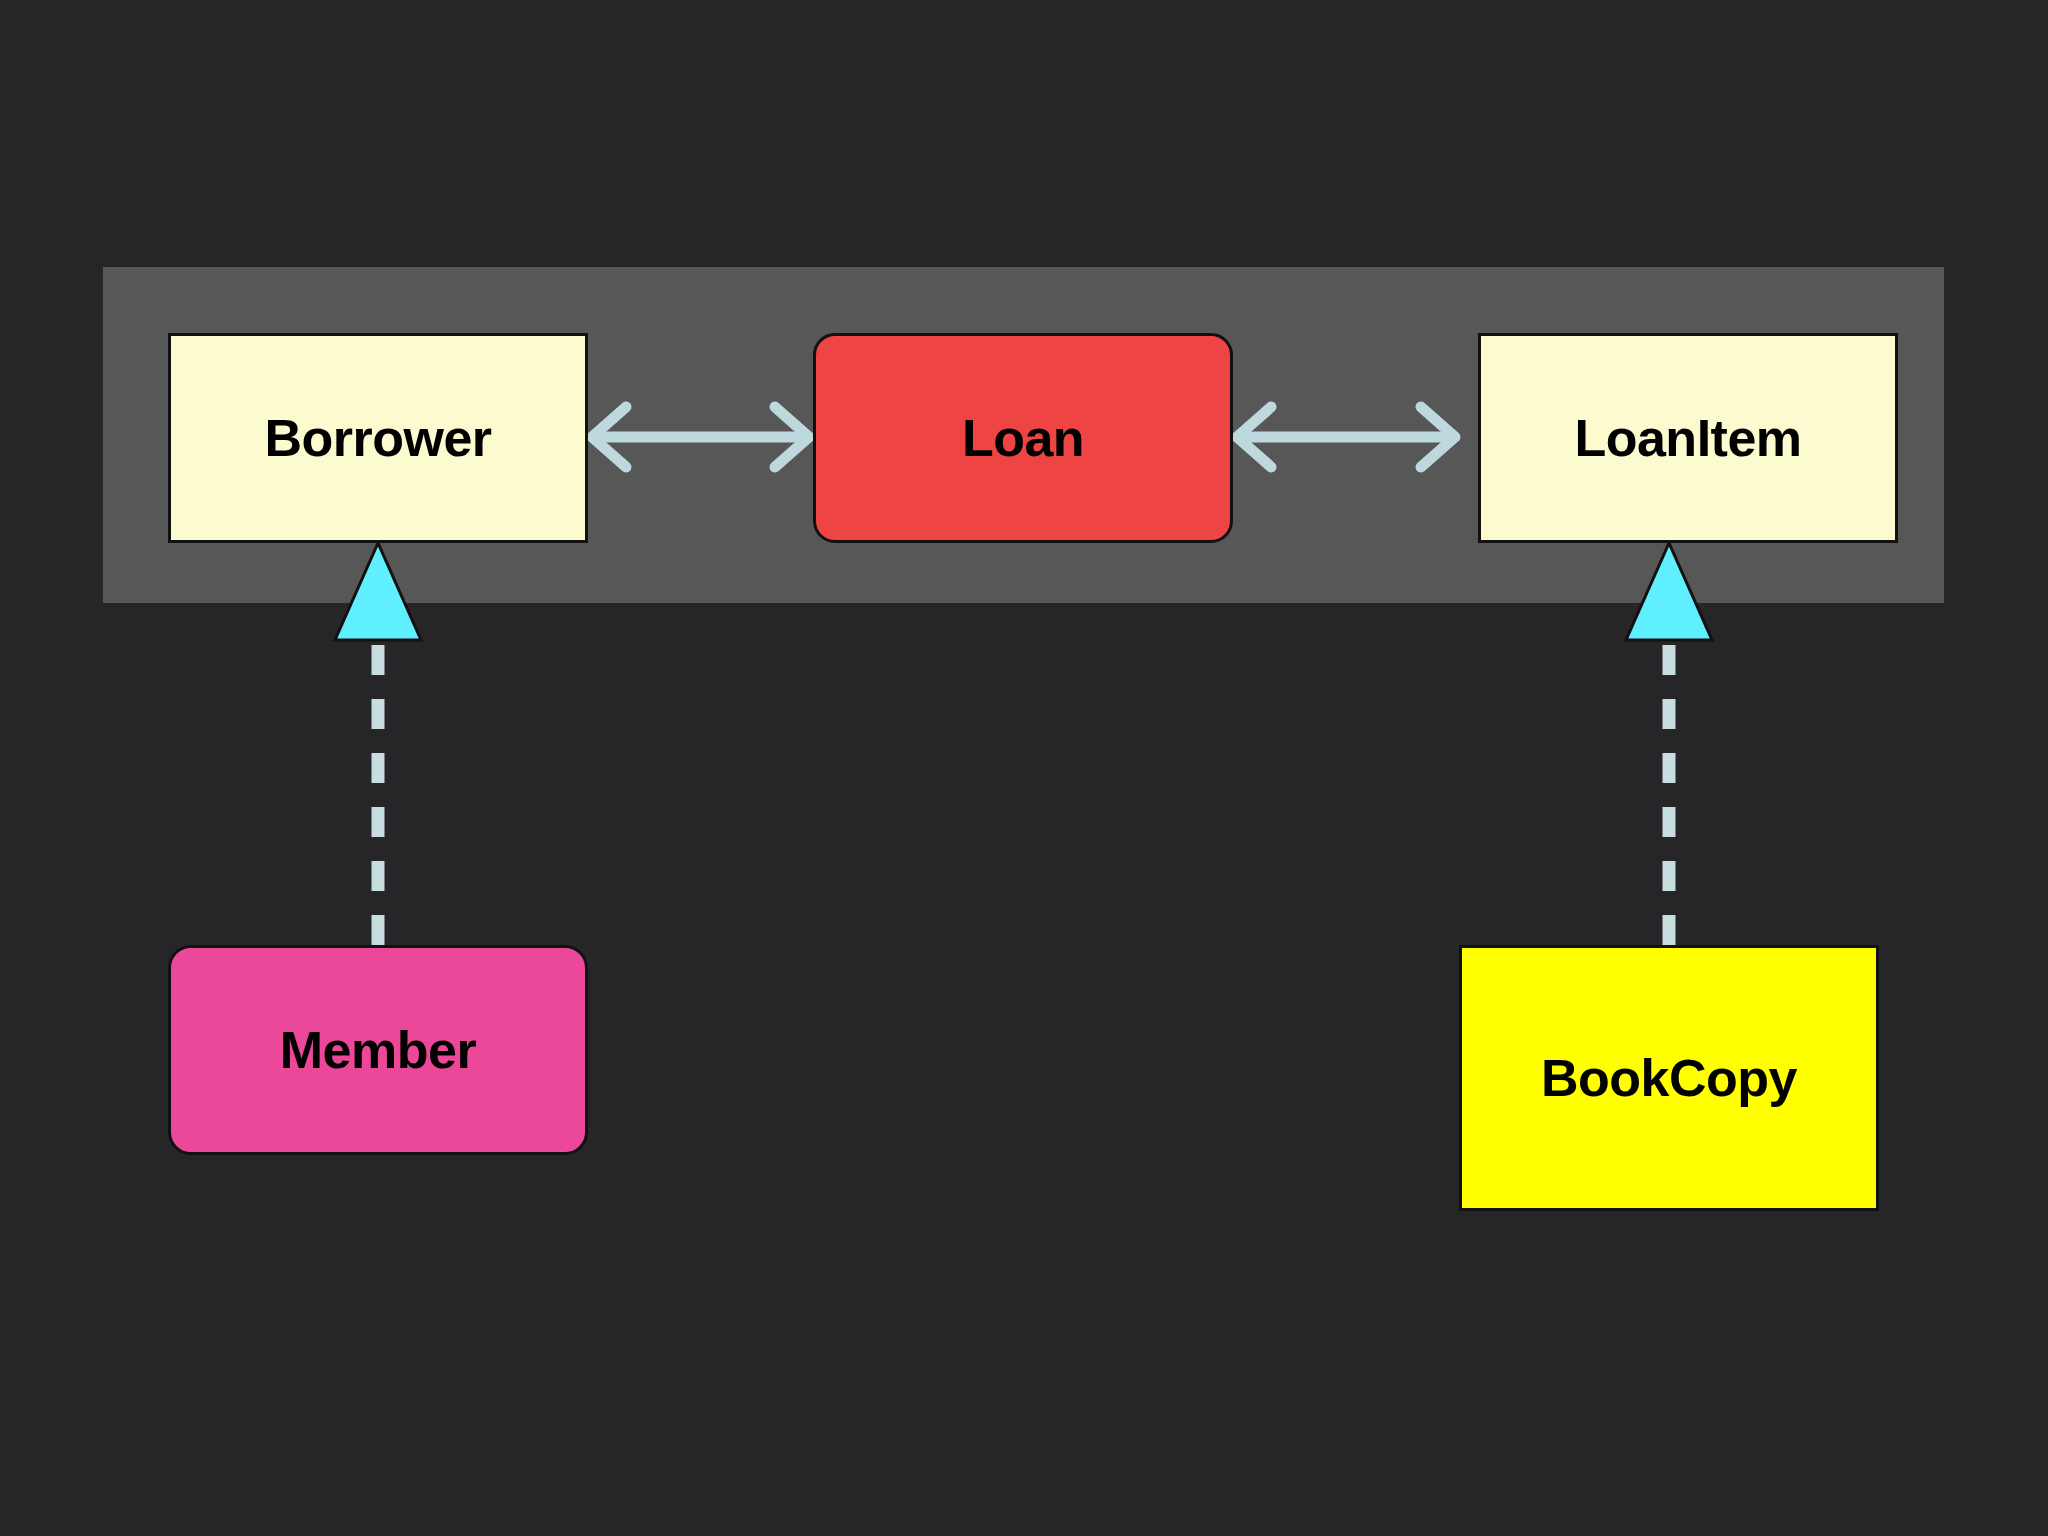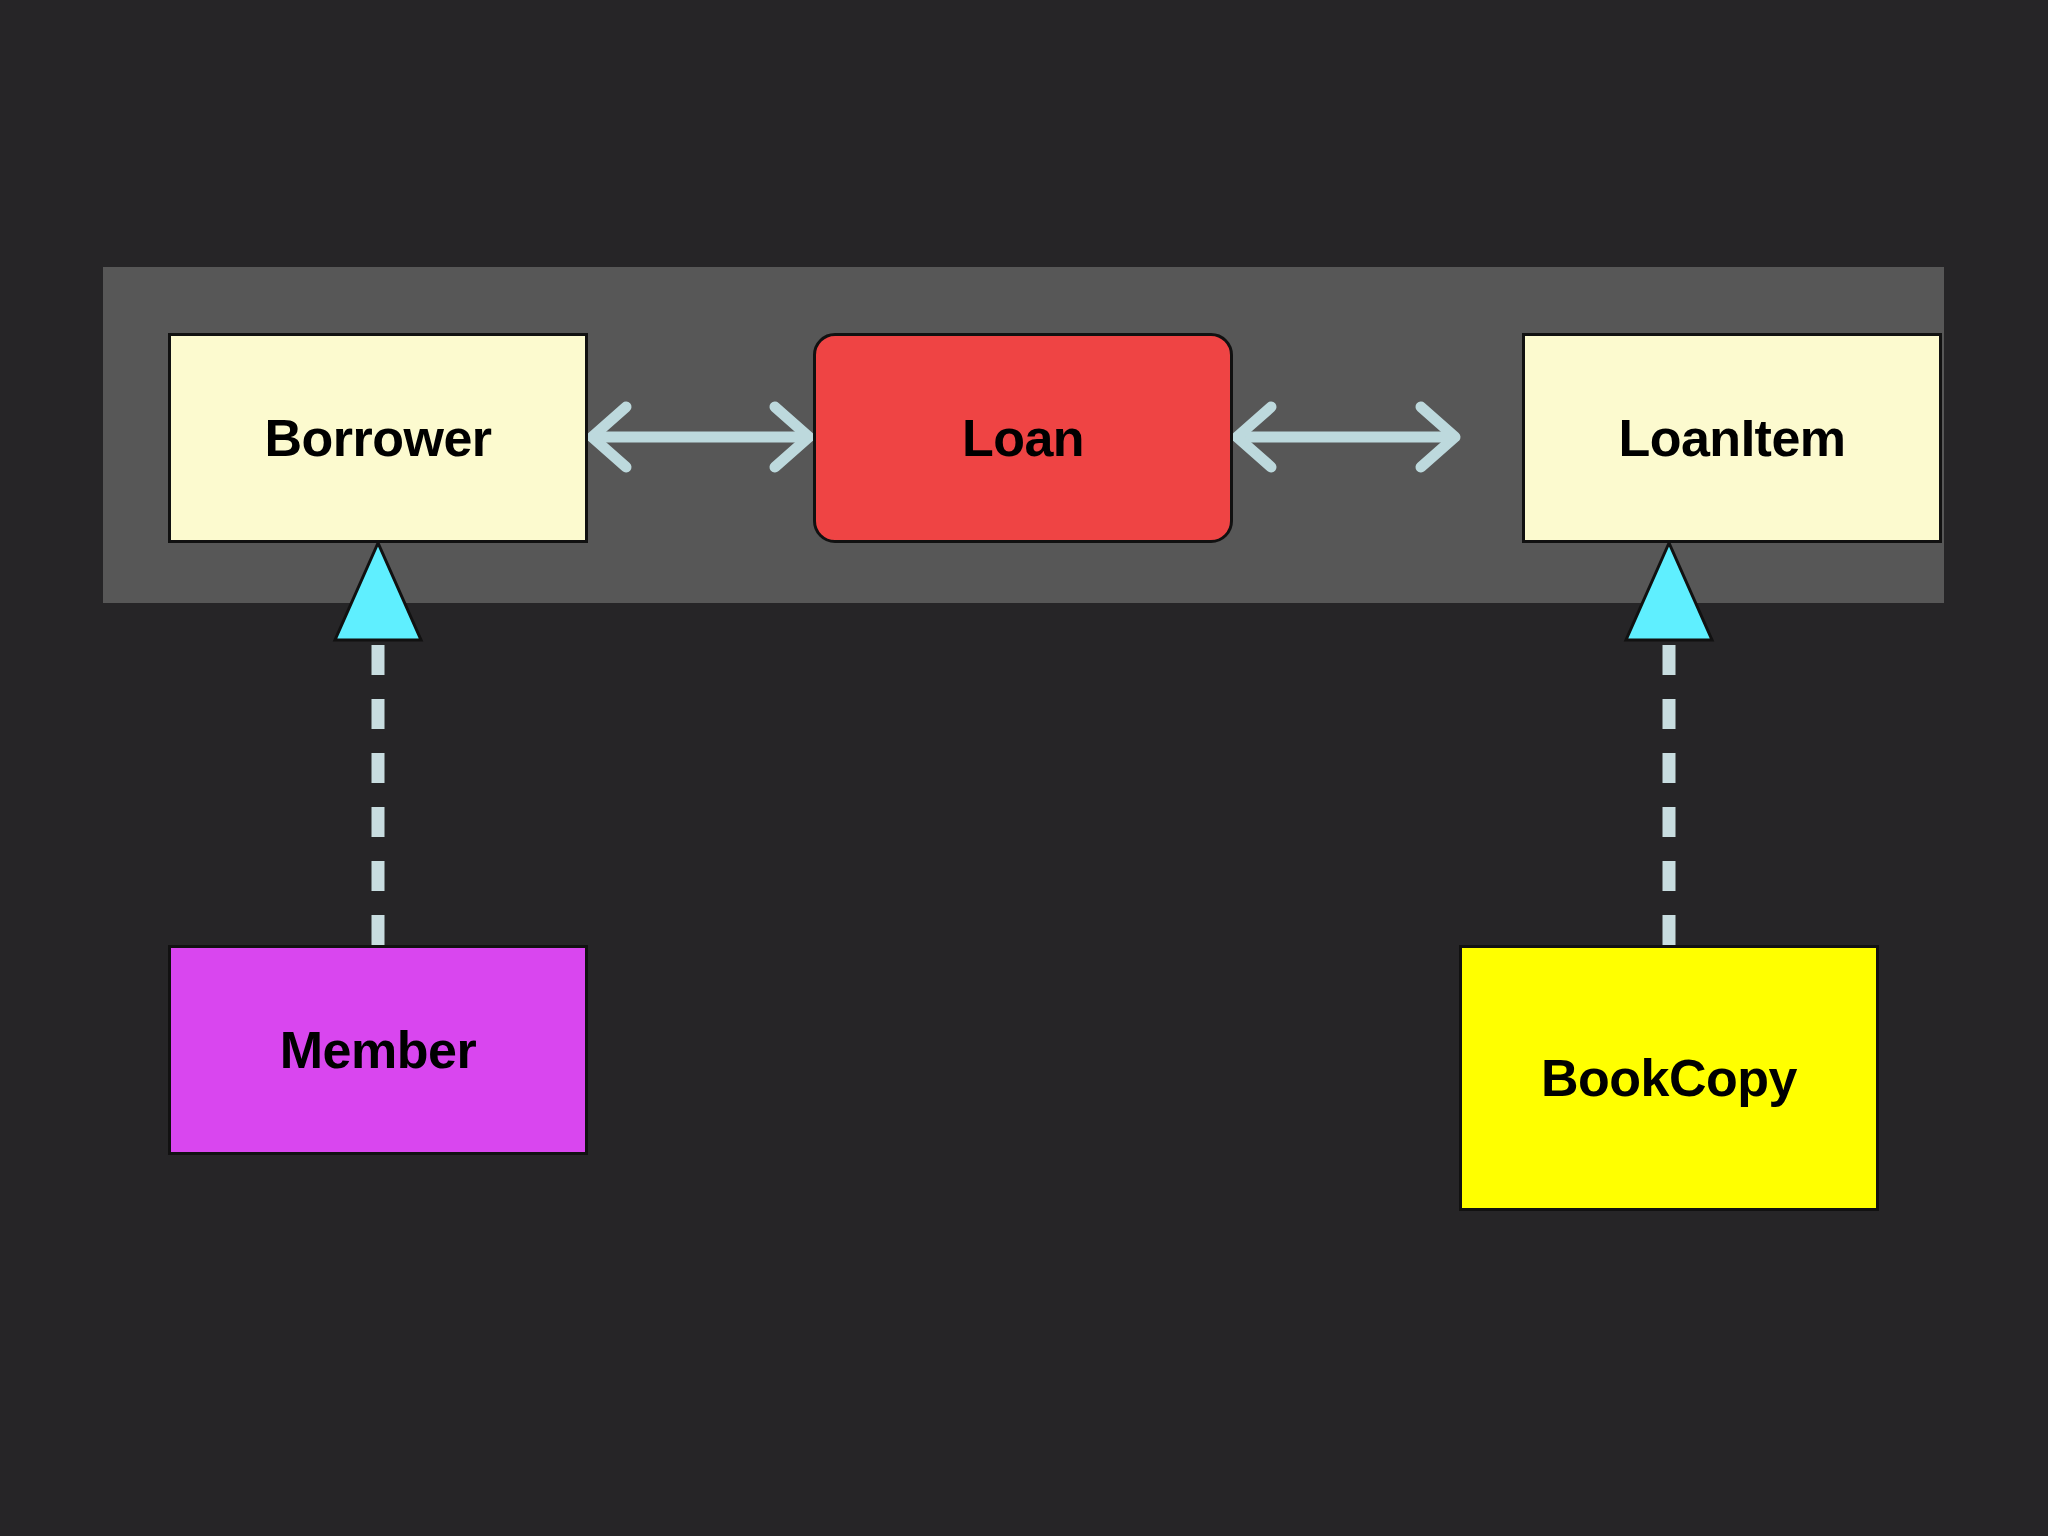--- a/index.html
+++ b/index.html
@@ -84,25 +84,25 @@
     </svg>
 
   <div class="node-box" style="left: 168px; top: 333px; width: 420px; height: 210px; background: rgb(252, 250, 207); border-color: rgb(17, 17, 17);">
     <span class="node-label">Borrower</span>
   </div>
 
   <div class="node-box" style="left: 813px; top: 333px; width: 420px; height: 210px; background: #ef4444; border-color: rgb(17, 17, 17); border-radius: 22px;">
     <span class="node-label">Loan</span>
   </div>
 
-  <div class="node-box" style="left: 1522px; top: 333px; width: 420px; height: 210px; background: rgb(252, 250, 207); border-color: rgb(17, 17, 17);">
+  <div class="node-box" style="left: 1478px; top: 333px; width: 420px; height: 210px; background: rgb(252, 250, 207); border-color: rgb(17, 17, 17);">
     <span class="node-label">LoanItem</span>
   </div>
 
-  <div class="node-box" style="left: 168px; top: 945px; width: 420px; height: 210px; background: #d946ef; border-color: rgb(17, 17, 17);">
+  <div class="node-box" style="left: 168px; top: 945px; width: 420px; height: 210px; background: #ec4899; border-color: rgb(17, 17, 17); border-radius: 23px;">
     <span class="node-label">Member</span>
   </div>
 
   <div class="node-box" style="left: 1459px; top: 945px; width: 420px; height: 266px; background: rgb(255, 255, 0); border-color: rgb(17, 17, 17);">
     <span class="node-label">BookCopy</span>
   </div>
 
 </div>
 
 </body></html>

